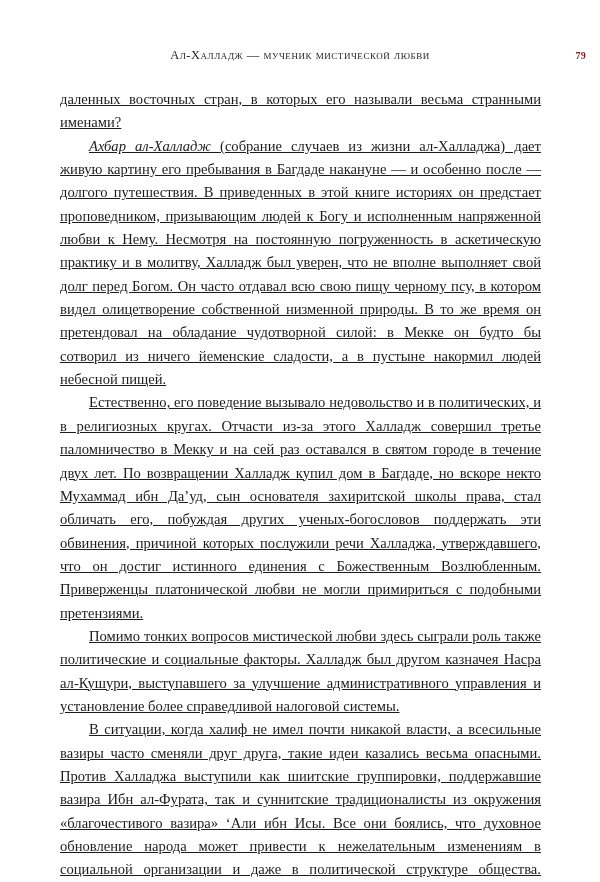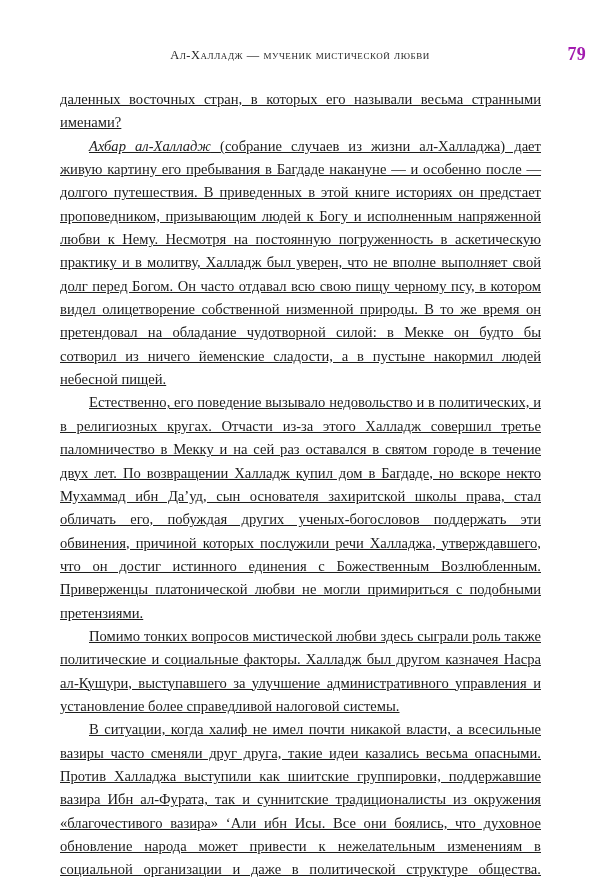--- a/index.html
+++ b/index.html
@@ -36,24 +36,24 @@
   .running-head-title {
     font-variant: small-caps;
     font-size: 12.4px;
     letter-spacing: 0.55px;
     color: #242424;
     white-space: nowrap;
   }
   .folio {
     position: absolute;
     right: 14px;
-    top: 44px;
-    font-size: 18px;
+    top: 50px;
+    font-size: 10px;
     font-weight: bold;
-    color: #a21caf;
+    color: #7f1d1d;
     letter-spacing: 0.3px;
   }
 
   
   .textblock {
     position: absolute;
     left: 60px;
     top: 88px;
     width: 481px;
   }

